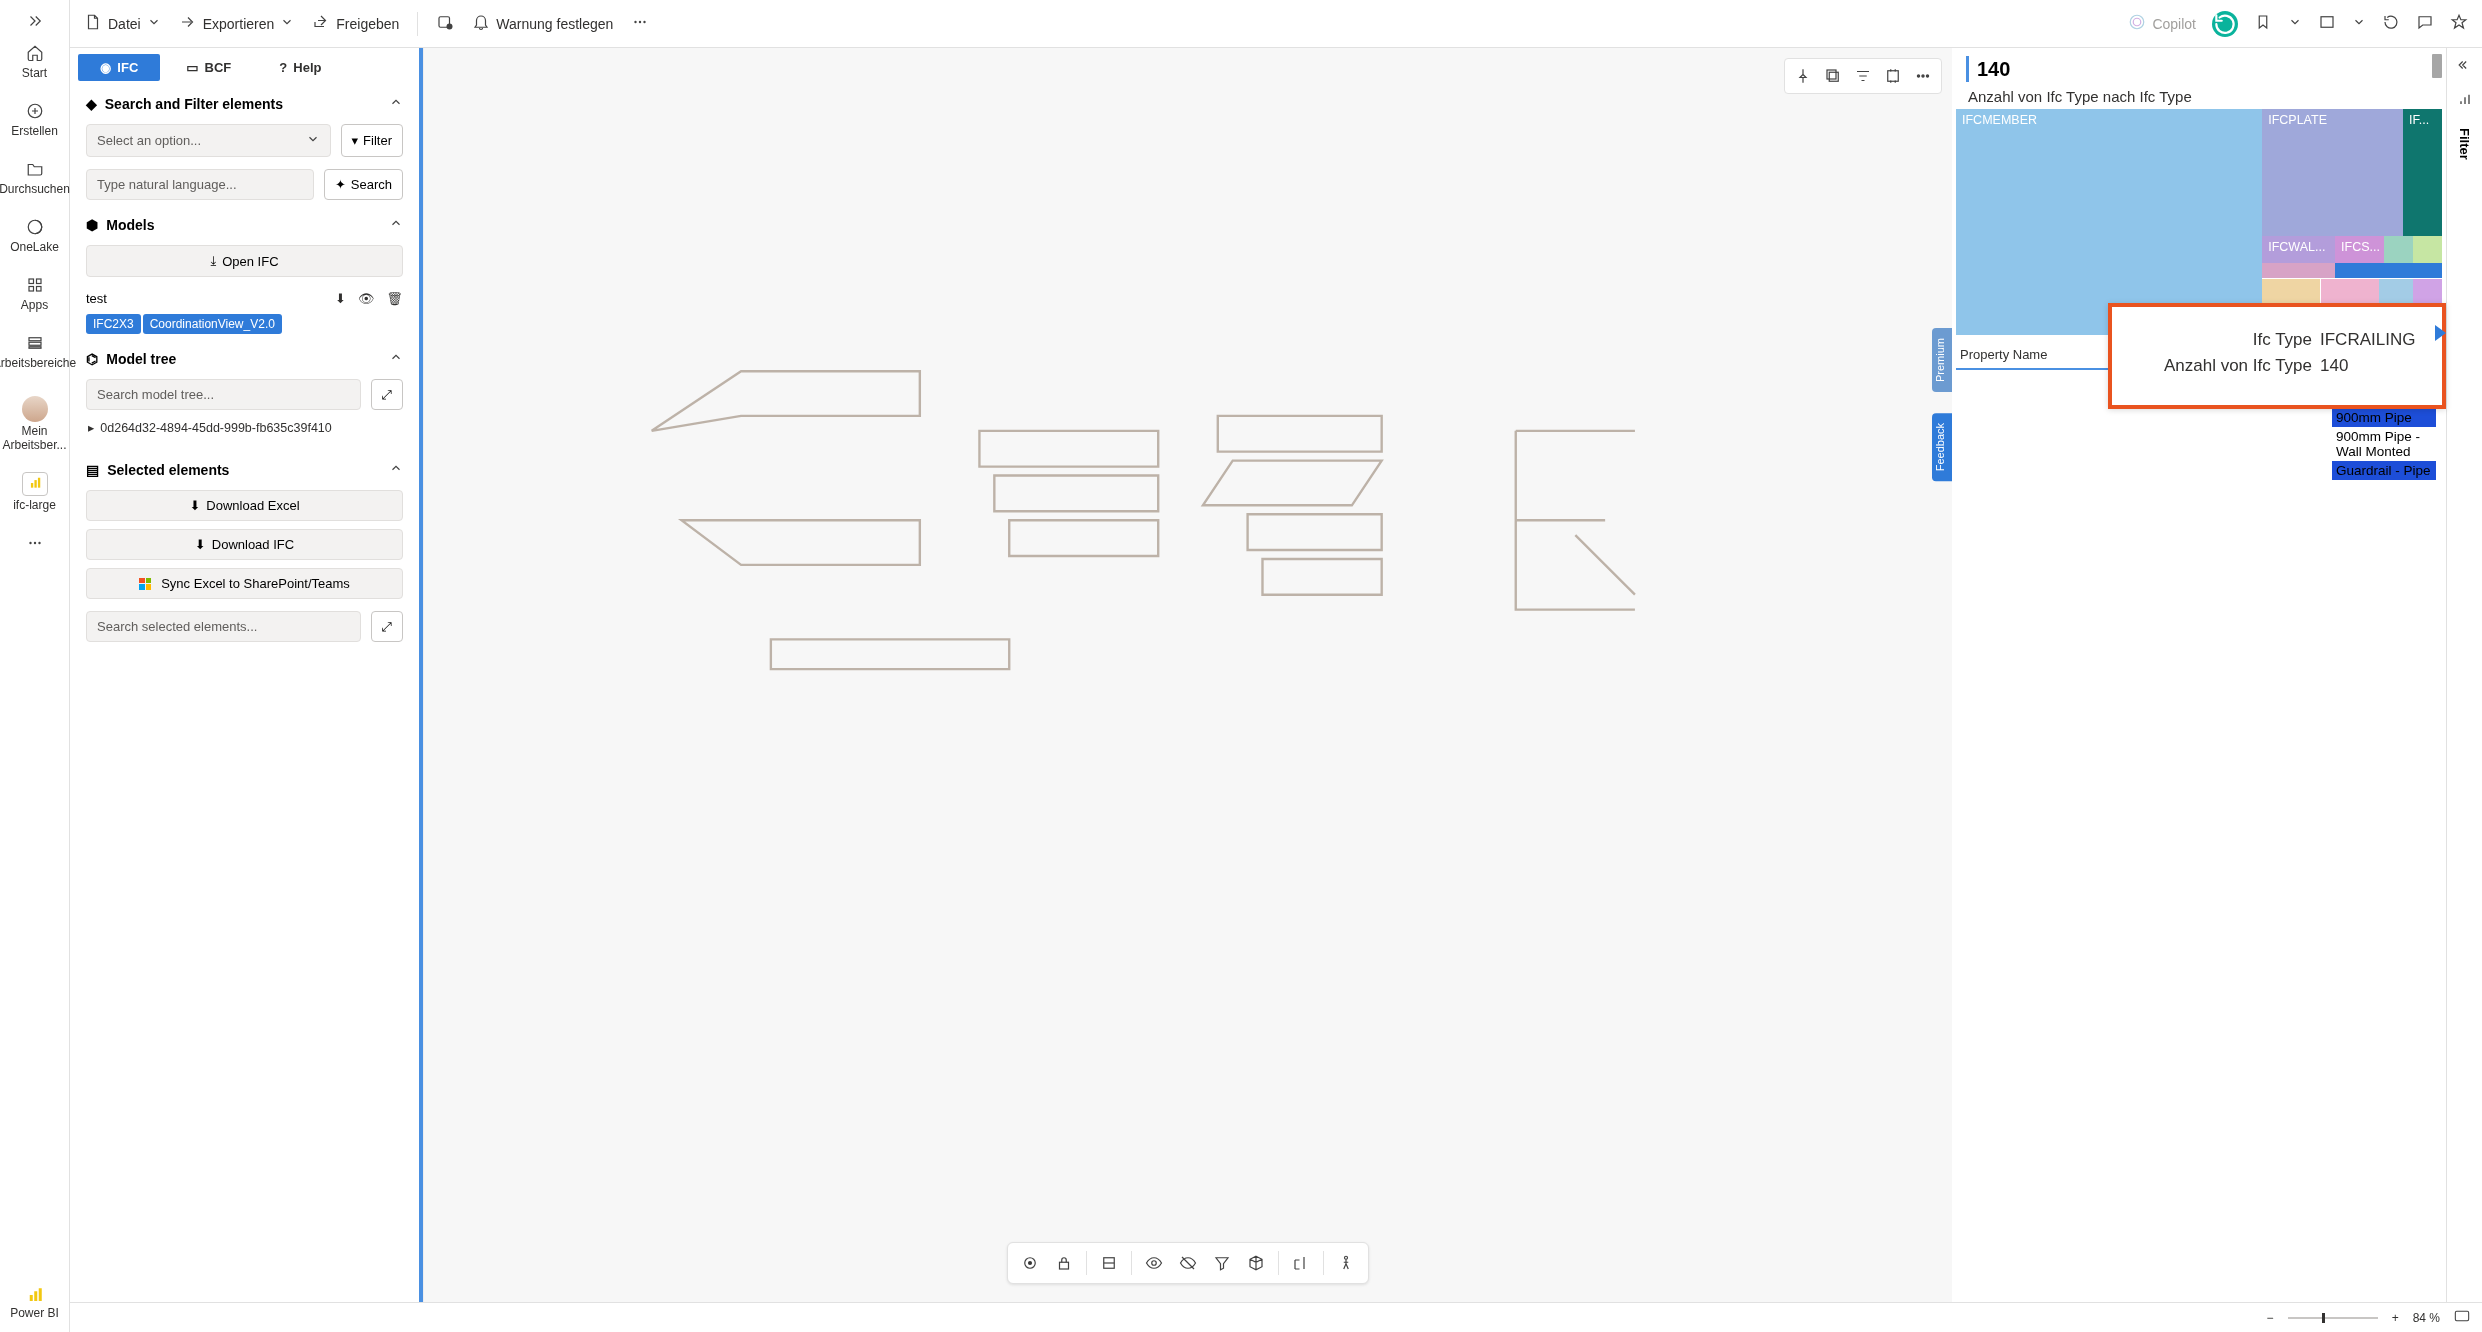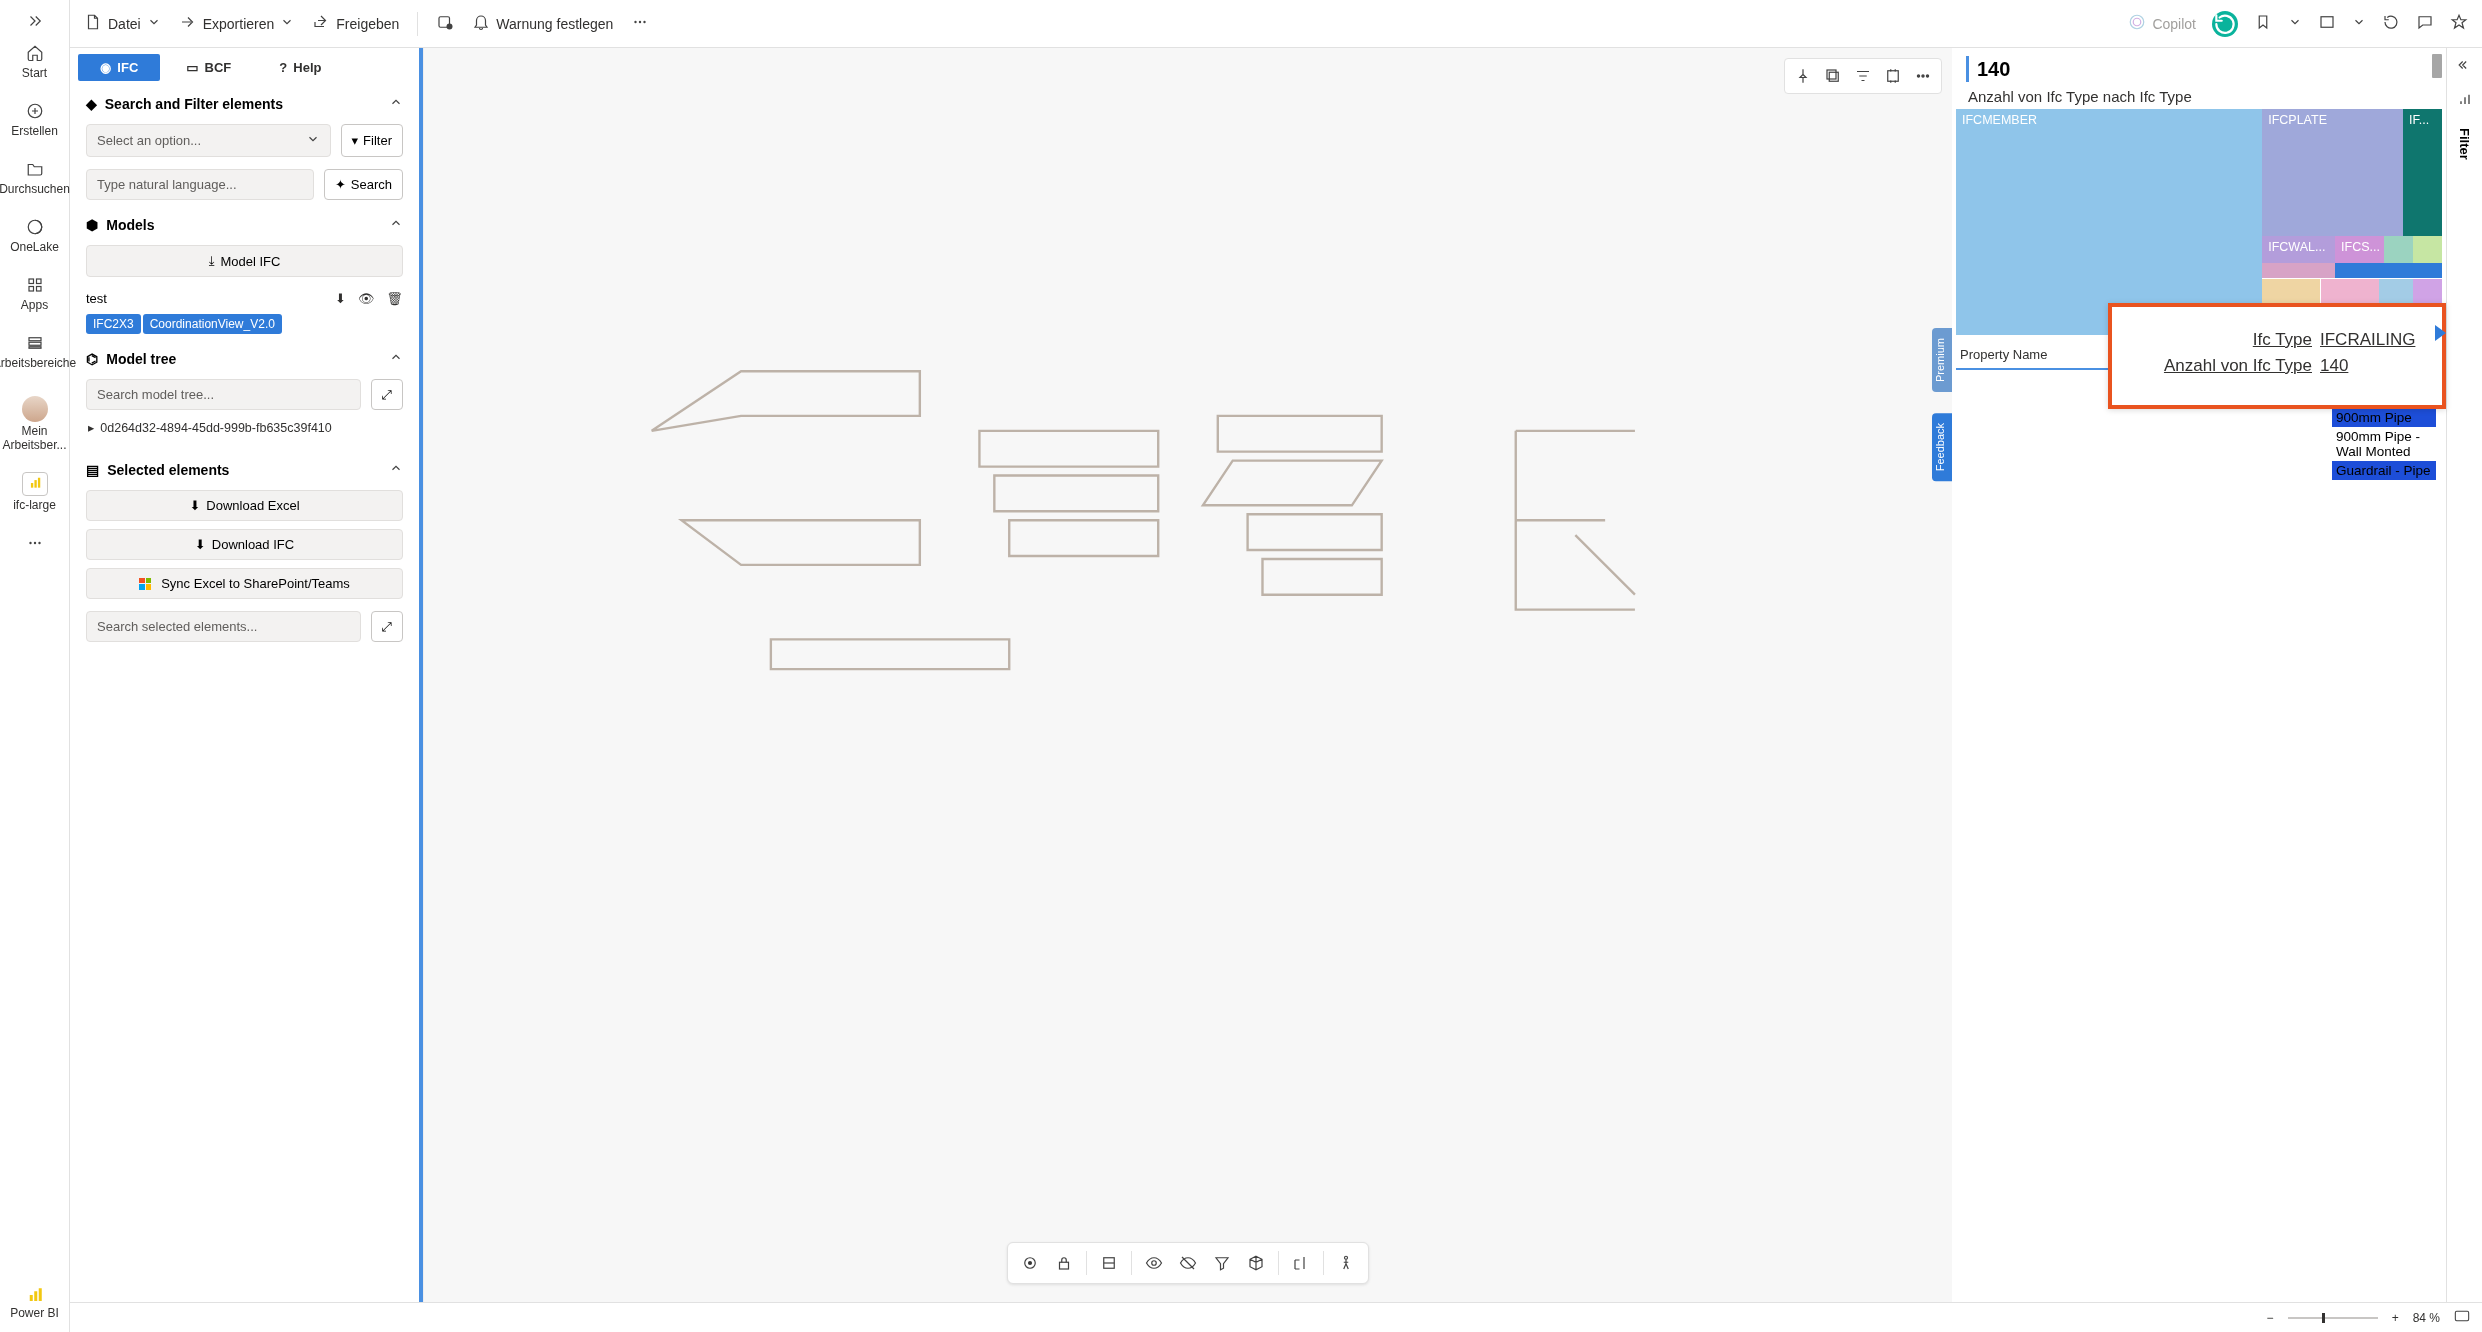--- a/index.html
+++ b/index.html
@@ -80,21 +80,21 @@
   .table-wrap { margin-top:6px; }
   .tbl-head { display:flex; border-bottom:2px solid #4a90e2; font-size:13px; color:#323130; }
   .tbl-head div { padding:6px 4px; }
   .tbl-head .c1{flex:1} .tbl-head .c2{flex:1} .tbl-head .c3{width:96px;text-align:right}
   .vals { display:flex; flex-direction:column; align-items:flex-end; padding-right:6px; font-size:13.5px; }
   .vals div { padding:2px 4px; width:100%; text-align:left; }
   .vals div.alt { background:#1d4ed8; }
 
   
   .tooltip-box { position:absolute; left:156px; top:255px; width:338px; background:#fff; border:4px solid #e9531f; padding:20px 22px 26px; font-size:17px; color:#323130; box-shadow:0 1px 6px rgba(0,0,0,.15); }
-  .tooltip-box .row { display:flex; justify-content:center; padding:3px 0;text-decoration:underline; }
+  .tooltip-box .row { display:flex; justify-content:center; padding:3px 0; }
   .tooltip-box .row .k { text-align:right; flex:1; padding-right:8px; }
   .tooltip-box .row .v { flex:0 0 100px; }
   .tooltip-caret { position:absolute; right:-4px; top:18px; width:0;height:0;border-top:8px solid transparent;border-bottom:8px solid transparent;border-left:11px solid #2f7bd9; }
 
   
   .rstrip { width:36px; min-width:36px; border-left:1px solid #e1e1e1; display:flex; flex-direction:column; align-items:center; padding-top:10px; gap:16px; }
   .rstrip .vtext { writing-mode:vertical-rl; font-size:13px; font-weight:600; }
 
   
   .status { height:30px; border-top:1px solid #e1e1e1; display:flex; align-items:center; justify-content:flex-end; padding:0 12px; gap:14px; font-size:12px; color:#323130; }
@@ -349,21 +349,21 @@
           <div class="sec-head">
             <span>⬢</span>
             <span>Models</span>
             <span class="chev"><svg viewBox="0 0 24 24">
                   <path d="M6 15l6-6 6 6"></path>
                 </svg></span>
           </div>
           <div style="margin-top:12px">
             <div class="btn-full">
               <span>⤓</span>
-              <span>Model IFC</span>
+              <span>Open IFC</span>
             </div>
           </div>
           <div class="model-row">
             <span class="name">test</span>
             <span class="icons">
               <span>⬇</span>
               <span>👁</span>
               <span>🗑</span>
             </span>
           </div>

